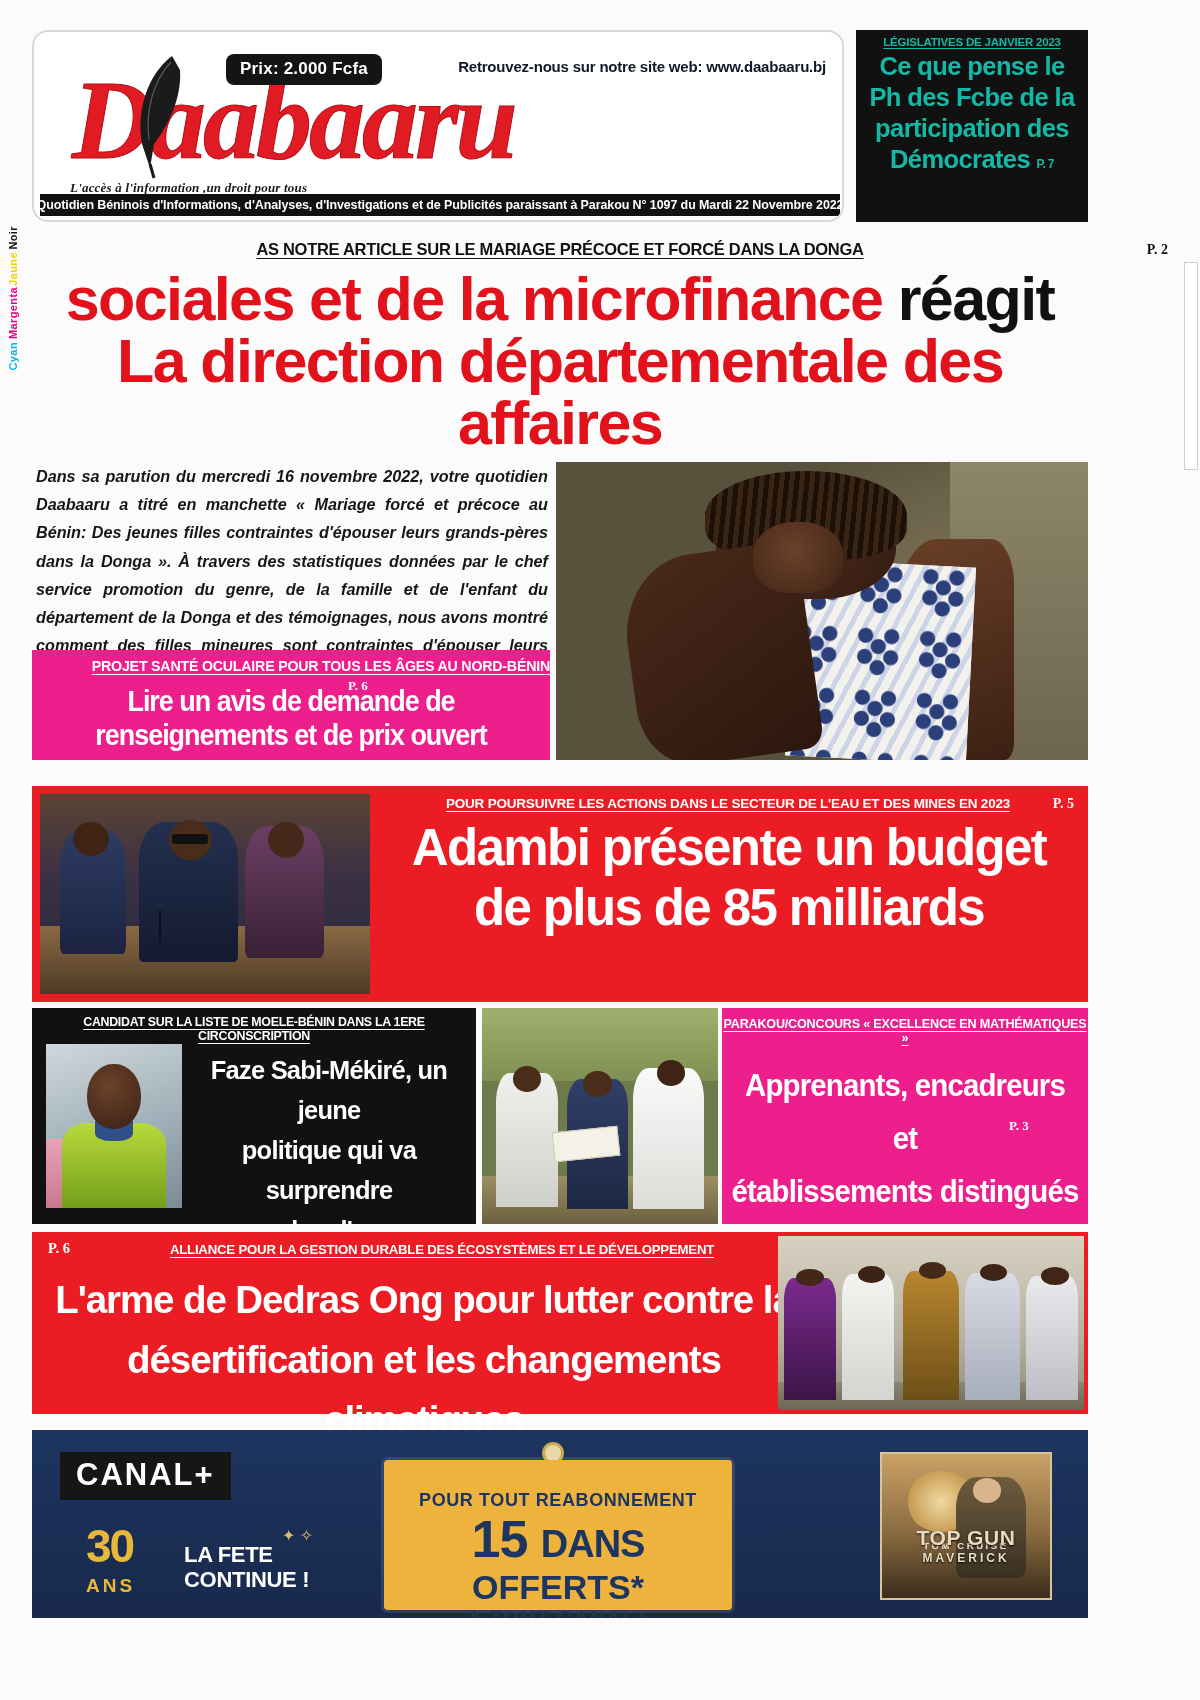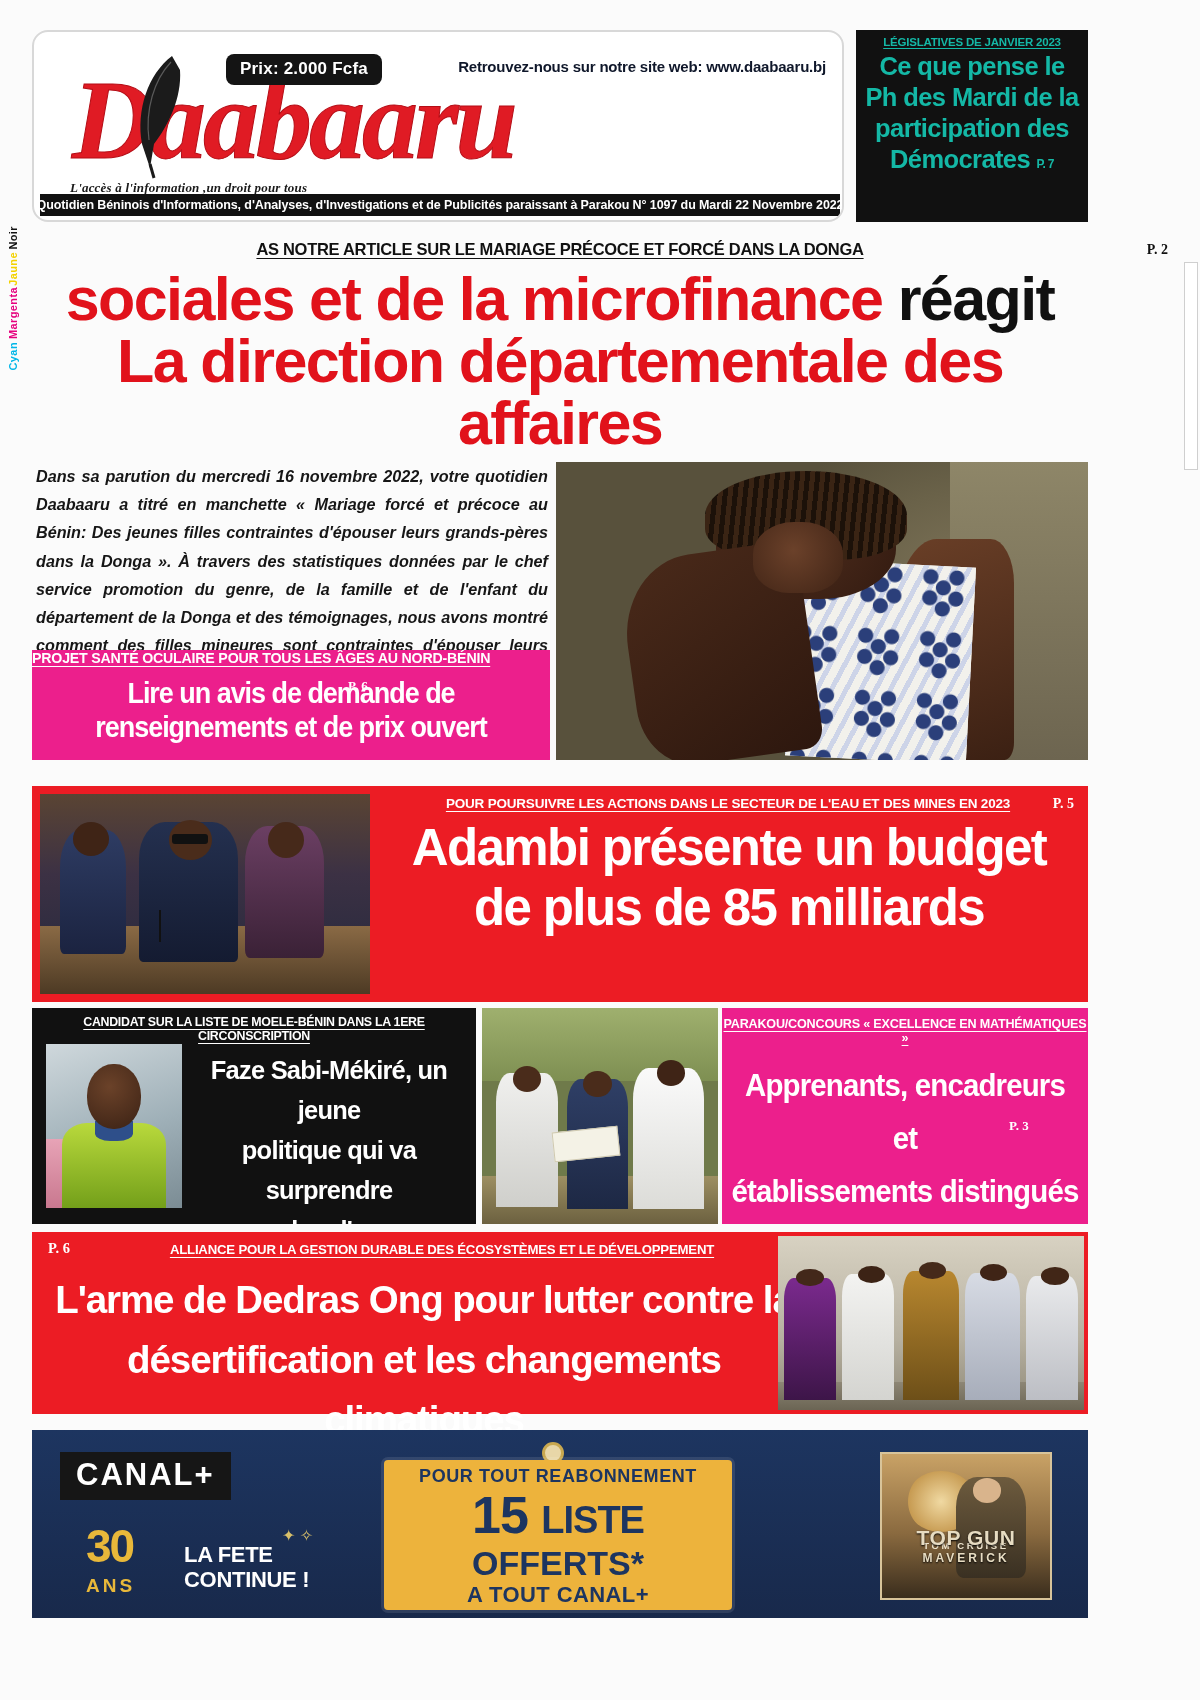--- a/index.html
+++ b/index.html
@@ -117,21 +117,21 @@
     font-style: italic; font-weight: 700;
     font-size: 16.2px; line-height: 28.2px; color: #161616; text-align: justify;
   }
 
   
   .mag-box {
     position: absolute; left: 32px; top: 650px; width: 518px; height: 110px;
     background: #ec1f8c; color: #fff; overflow: hidden;
   }
   .mag-box .kicker {
-    text-align: left; font-size: 14.2px; font-weight: 700;
+    margin-top: 8px; text-align: right; font-size: 14.2px; font-weight: 700;
     text-decoration: underline; text-underline-offset: 3px; letter-spacing: -.2px;
   }
   .mag-box .big {
     margin-top: 10px; text-align: center; font-weight: 700;
     font-size: 29px; line-height: 34px; letter-spacing: -1.1px;
     transform: scaleX(.93); transform-origin: center;
   }
   .mag-box .pg {
     position: absolute; left: 316px; top: 28px;
     font-family: "Liberation Serif", serif; font-size: 13px; font-weight: 700;
@@ -374,21 +374,21 @@
   .ad-fete {
     position: absolute; left: 152px; top: 112px; color: #fff;
     font-weight: 700; font-size: 22px; line-height: 25px; letter-spacing: -.3px;
   }
   .ad-card {
     position: absolute; left: 352px; top: 30px; width: 348px; height: 150px;
     background: #edb33c; border-radius: 4px;
     box-shadow: 0 0 0 3px rgba(255,255,255,.1);
   }
   .ad-card .l1 {
-    margin-top: 6px; text-align: center; color: #1d3560;
+    margin-top: 30px; text-align: center; color: #1d3560;
     font-weight: 700; font-size: 18px; letter-spacing: .6px;
   }
   .ad-card .l2 {
     margin-top: 2px; text-align: center; color: #1d3560;
     font-weight: 700; font-size: 52px; line-height: 52px; letter-spacing: -1px;
   }
   .ad-card .l3 {
     text-align: center; color: #1d3560;
     font-weight: 700; font-size: 34px; line-height: 34px; letter-spacing: 0px;
   }
@@ -452,21 +452,21 @@
     </div>
 
     <div class="tagline">L'accès à l'information ,un droit pour tous</div>
     <div class="strapbar">Quotidien Béninois d'Informations, d'Analyses, d'Investigations et de Publicités paraissant à Parakou N° 1097 du Mardi 22 Novembre 2022</div>
   </div>
 
   <div class="teaser-tr">
     <div class="kicker">LÉGISLATIVES DE JANVIER 2023</div>
     <div class="big">
       <div>Ce que pense le</div>
-      <div>Ph des Mardi de la</div>
+      <div>Ph des Fcbe de la</div>
       <div>participation des</div>
       <div>
         <span>Démocrates</span>
         <span class="pg">P. 7</span>
       </div>
     </div>
   </div>
 
   <div class="lead-kicker">AS NOTRE ARTICLE SUR LE MARIAGE PRÉCOCE ET FORCÉ DANS LA DONGA</div>
   <div class="lead-kicker-pg">P. 2</div>
@@ -591,21 +591,21 @@
     <div class="ad-fete">
       <div>LA FETE</div>
       <div>CONTINUE !</div>
     </div>
     <div class="ad-dots">✦ ✧</div>
     <div class="ad-pin"></div>
     <div class="ad-card">
       <div class="l1">POUR TOUT REABONNEMENT</div>
       <div class="l2">
         <span>15</span>
-        <span style="font-size:38px">LISTE</span>
+        <span style="font-size:38px">DANS</span>
       </div>
       <div class="l3">OFFERTS*</div>
       <div class="l4">A TOUT CANAL+</div>
     </div>
     <div class="ad-poster">
       <div class="ap-sun"></div>
         <div class="ap-pilot"></div>
         <div class="ap-face"></div>
       <div class="ad-cruise">TOM CRUISE</div>
       <div class="ad-topgun">

